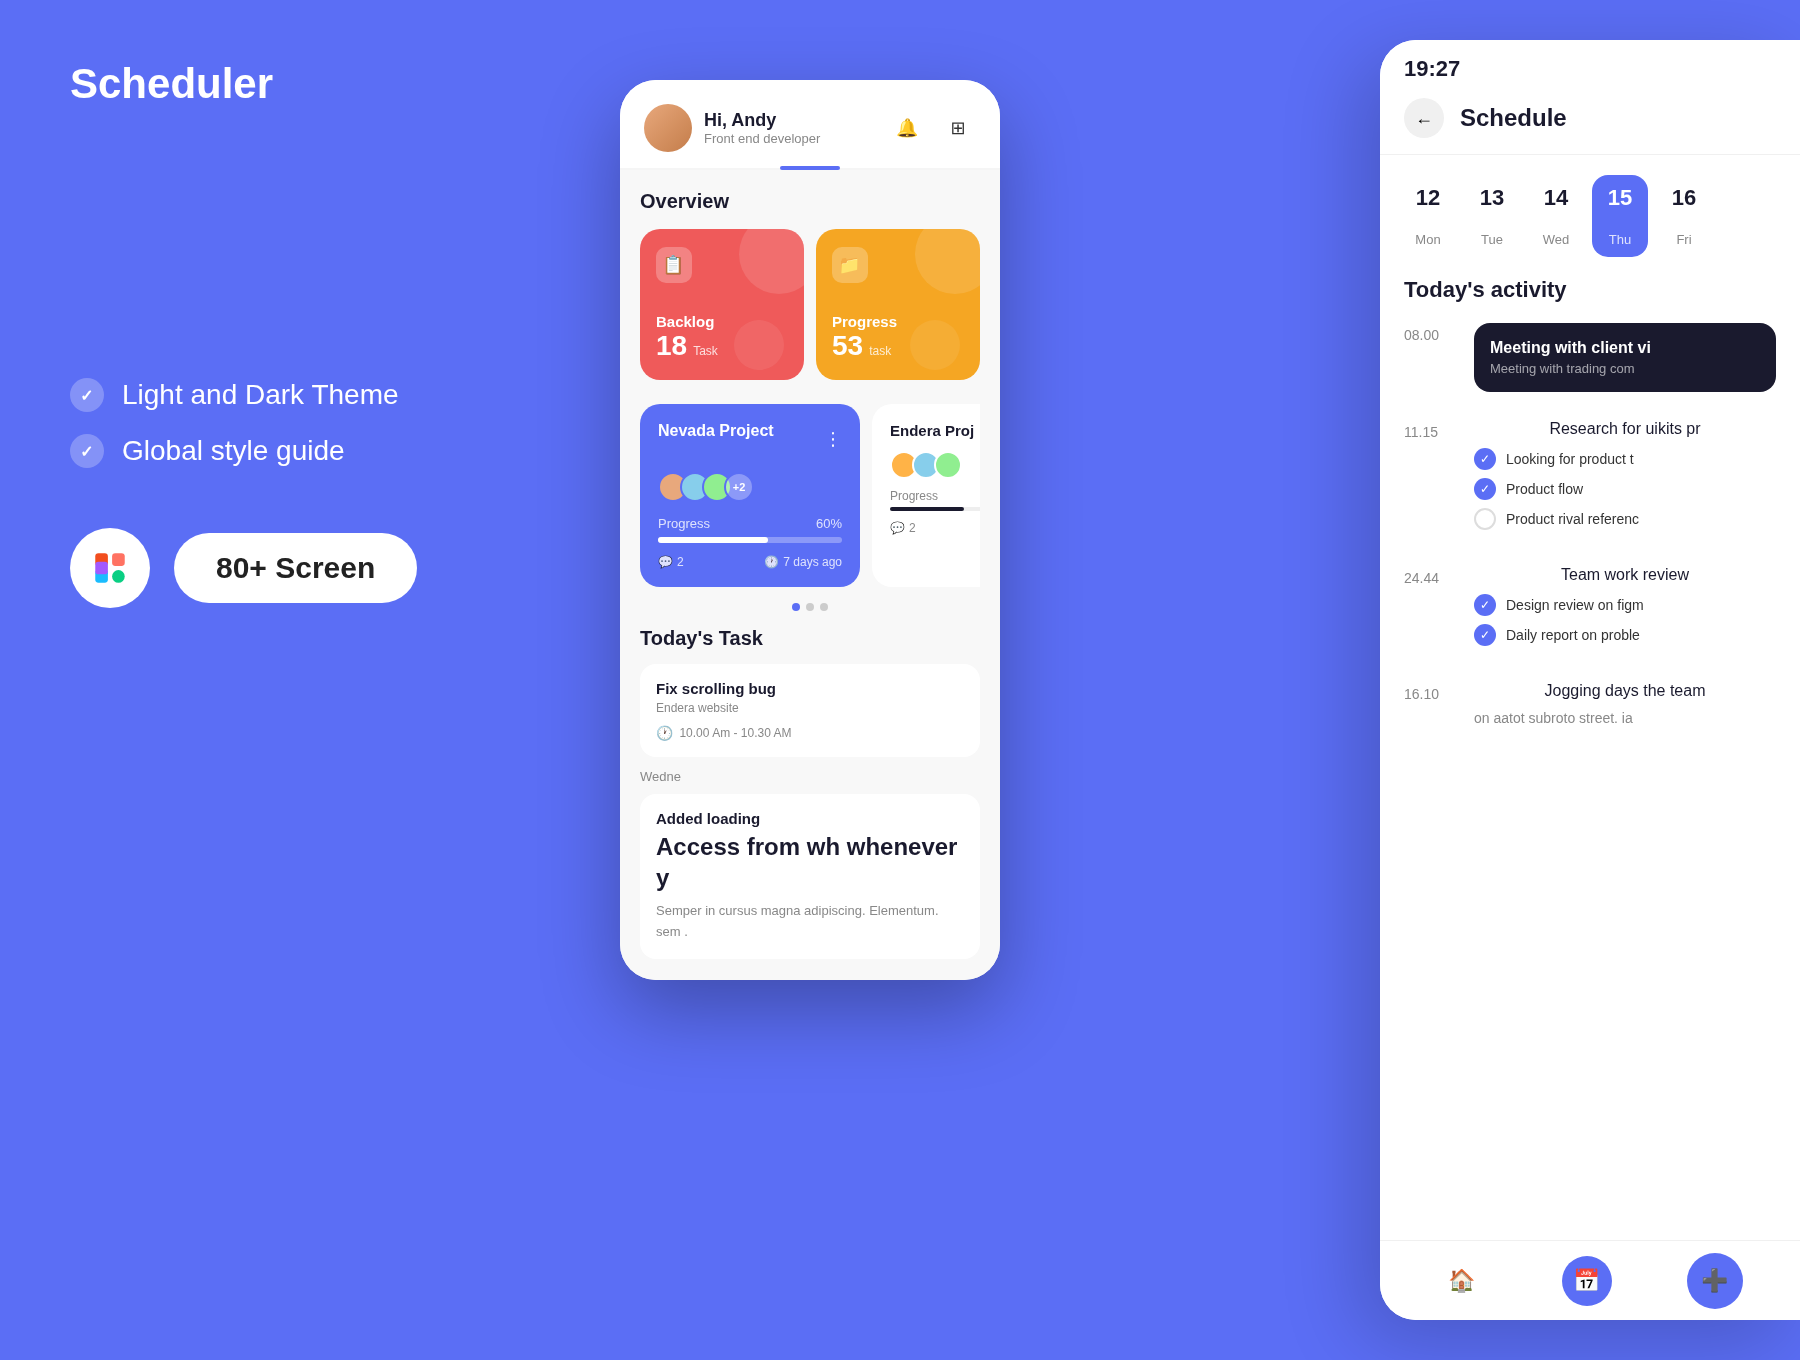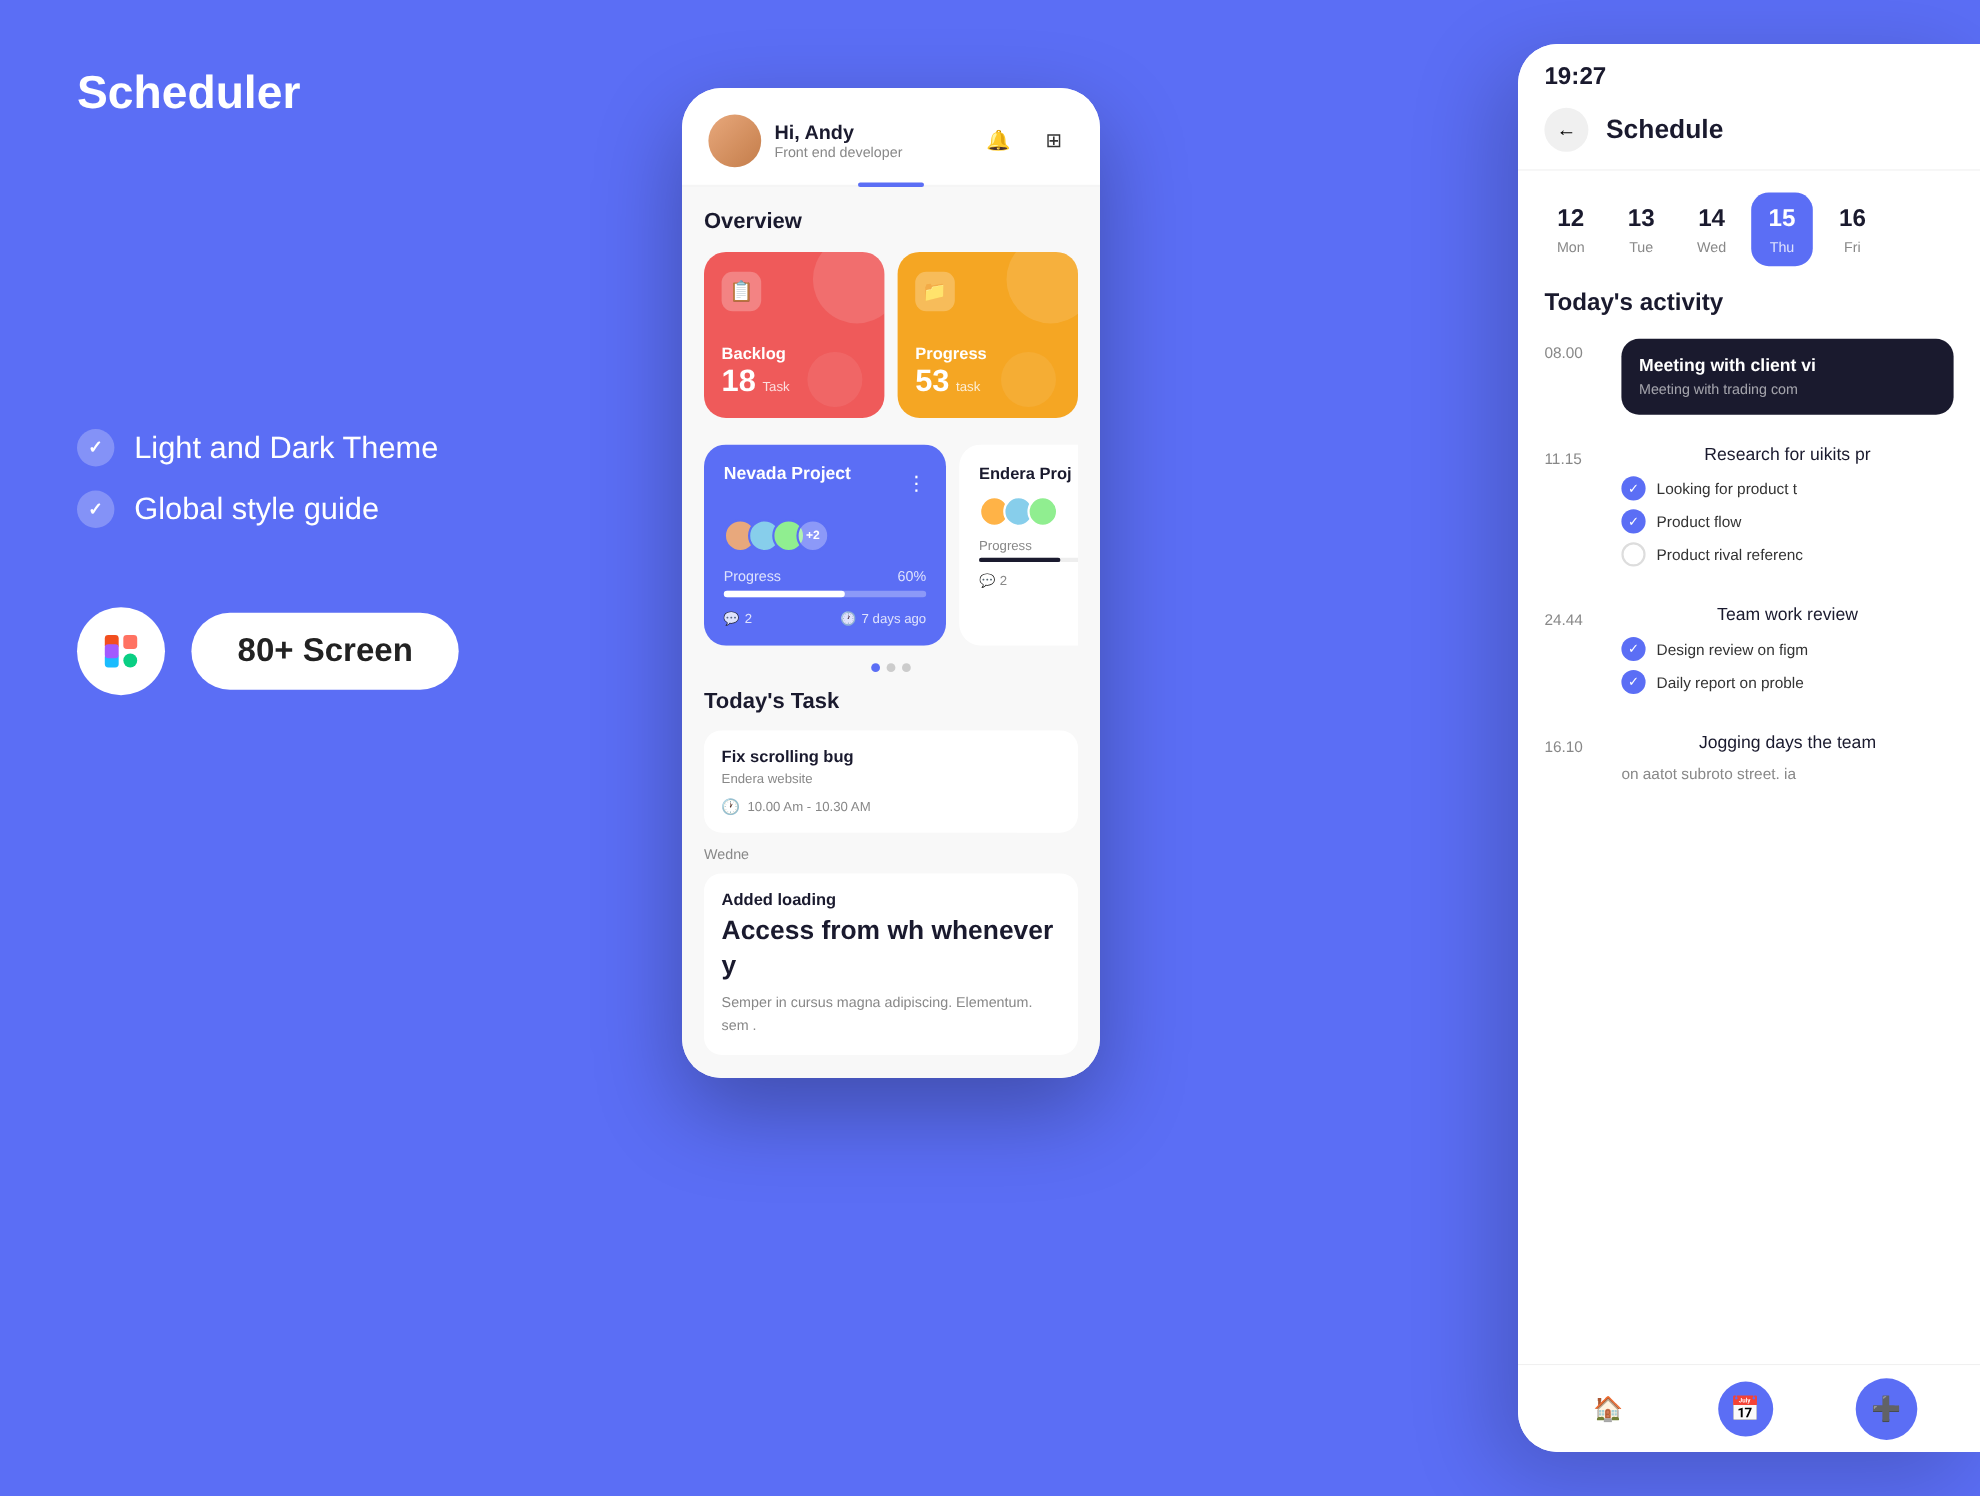--- a/index.html
+++ b/index.html
@@ -14,21 +14,21 @@
 
     
     .left-section {
       position: absolute;
       left: 0; top: 0;
       width: 700px;
       height: 1360px;
       padding: 60px 70px;
       display: flex;
       flex-direction: column;
-      gap: 12px;
+      gap: 0;
     }
 
     .brand-title {
       font-size: 42px;
       font-weight: 800;
       color: #fff;
       margin-bottom: 240px;
     }
 
     .main-heading {
@@ -556,20 +556,21 @@
       color: #1a1a2e;
     }
 
     .cal-day.active .cal-num {
       color: #fff;
     }
 
     .cal-name {
       font-size: 13px;
       color: #888;
+      margin-top: 15px;
     }
 
     .cal-day.active .cal-name {
       color: rgba(255,255,255,0.8);
     }
 
     .activity-section {
       padding: 0 24px;
     }
 

